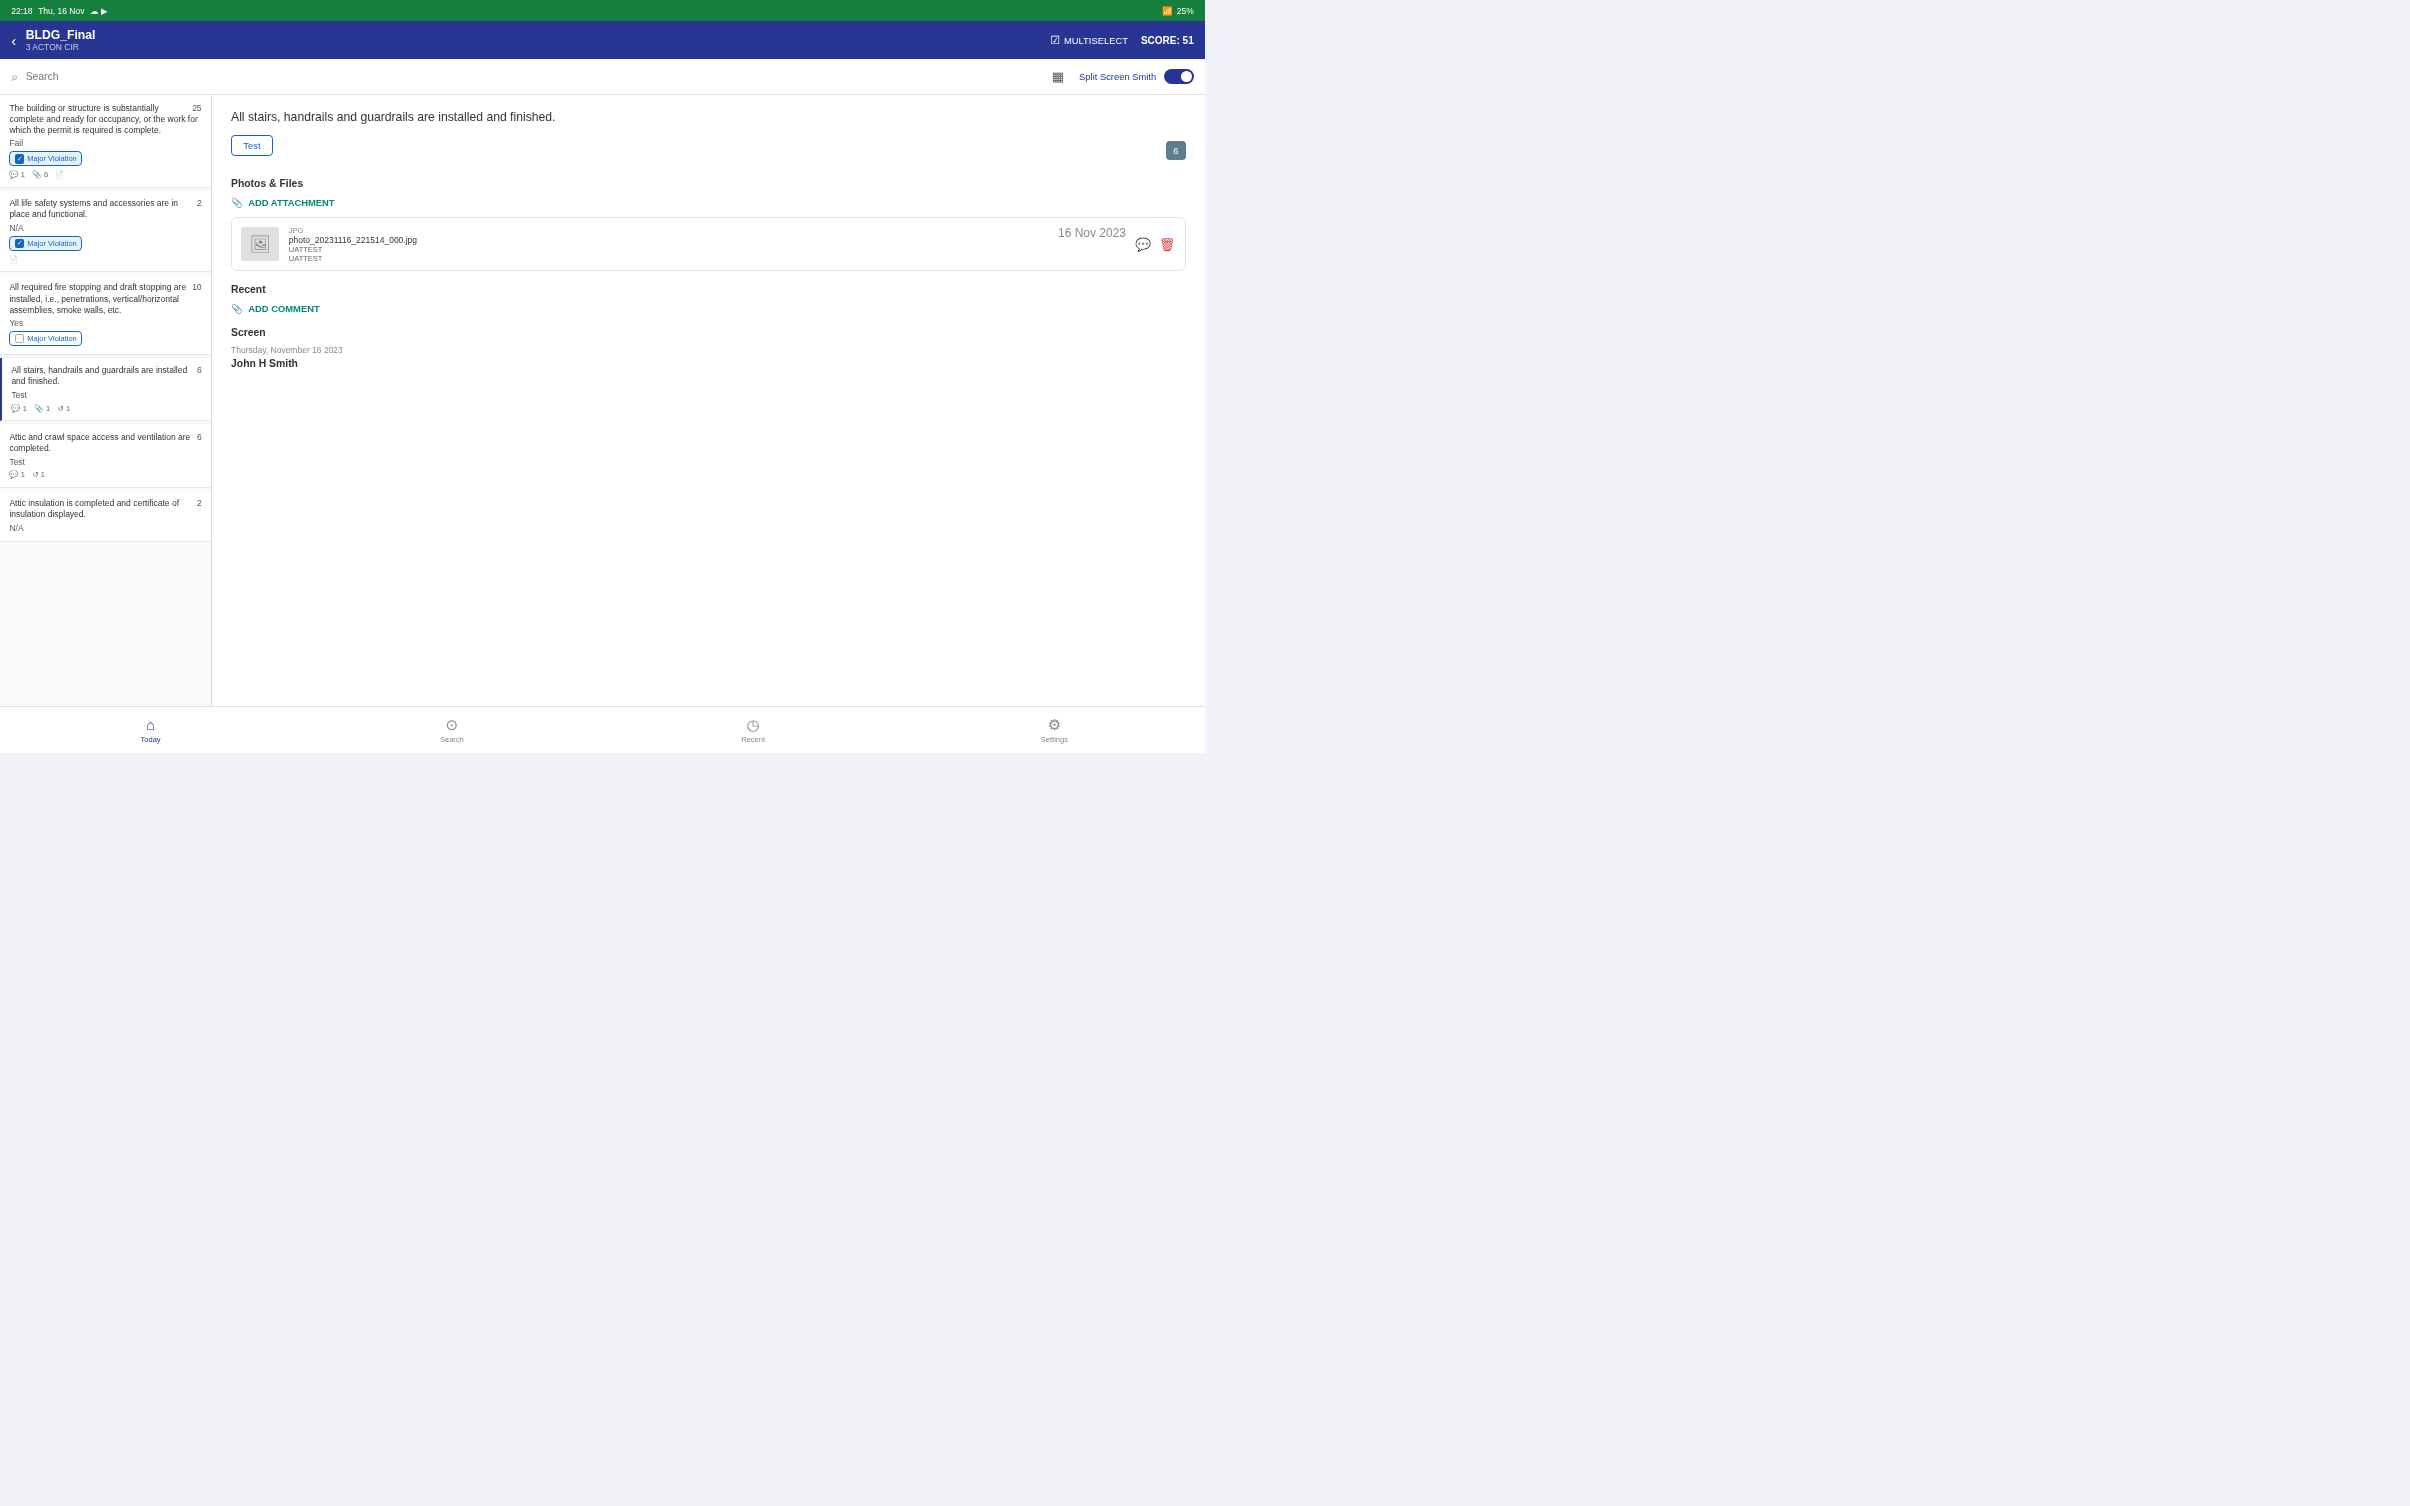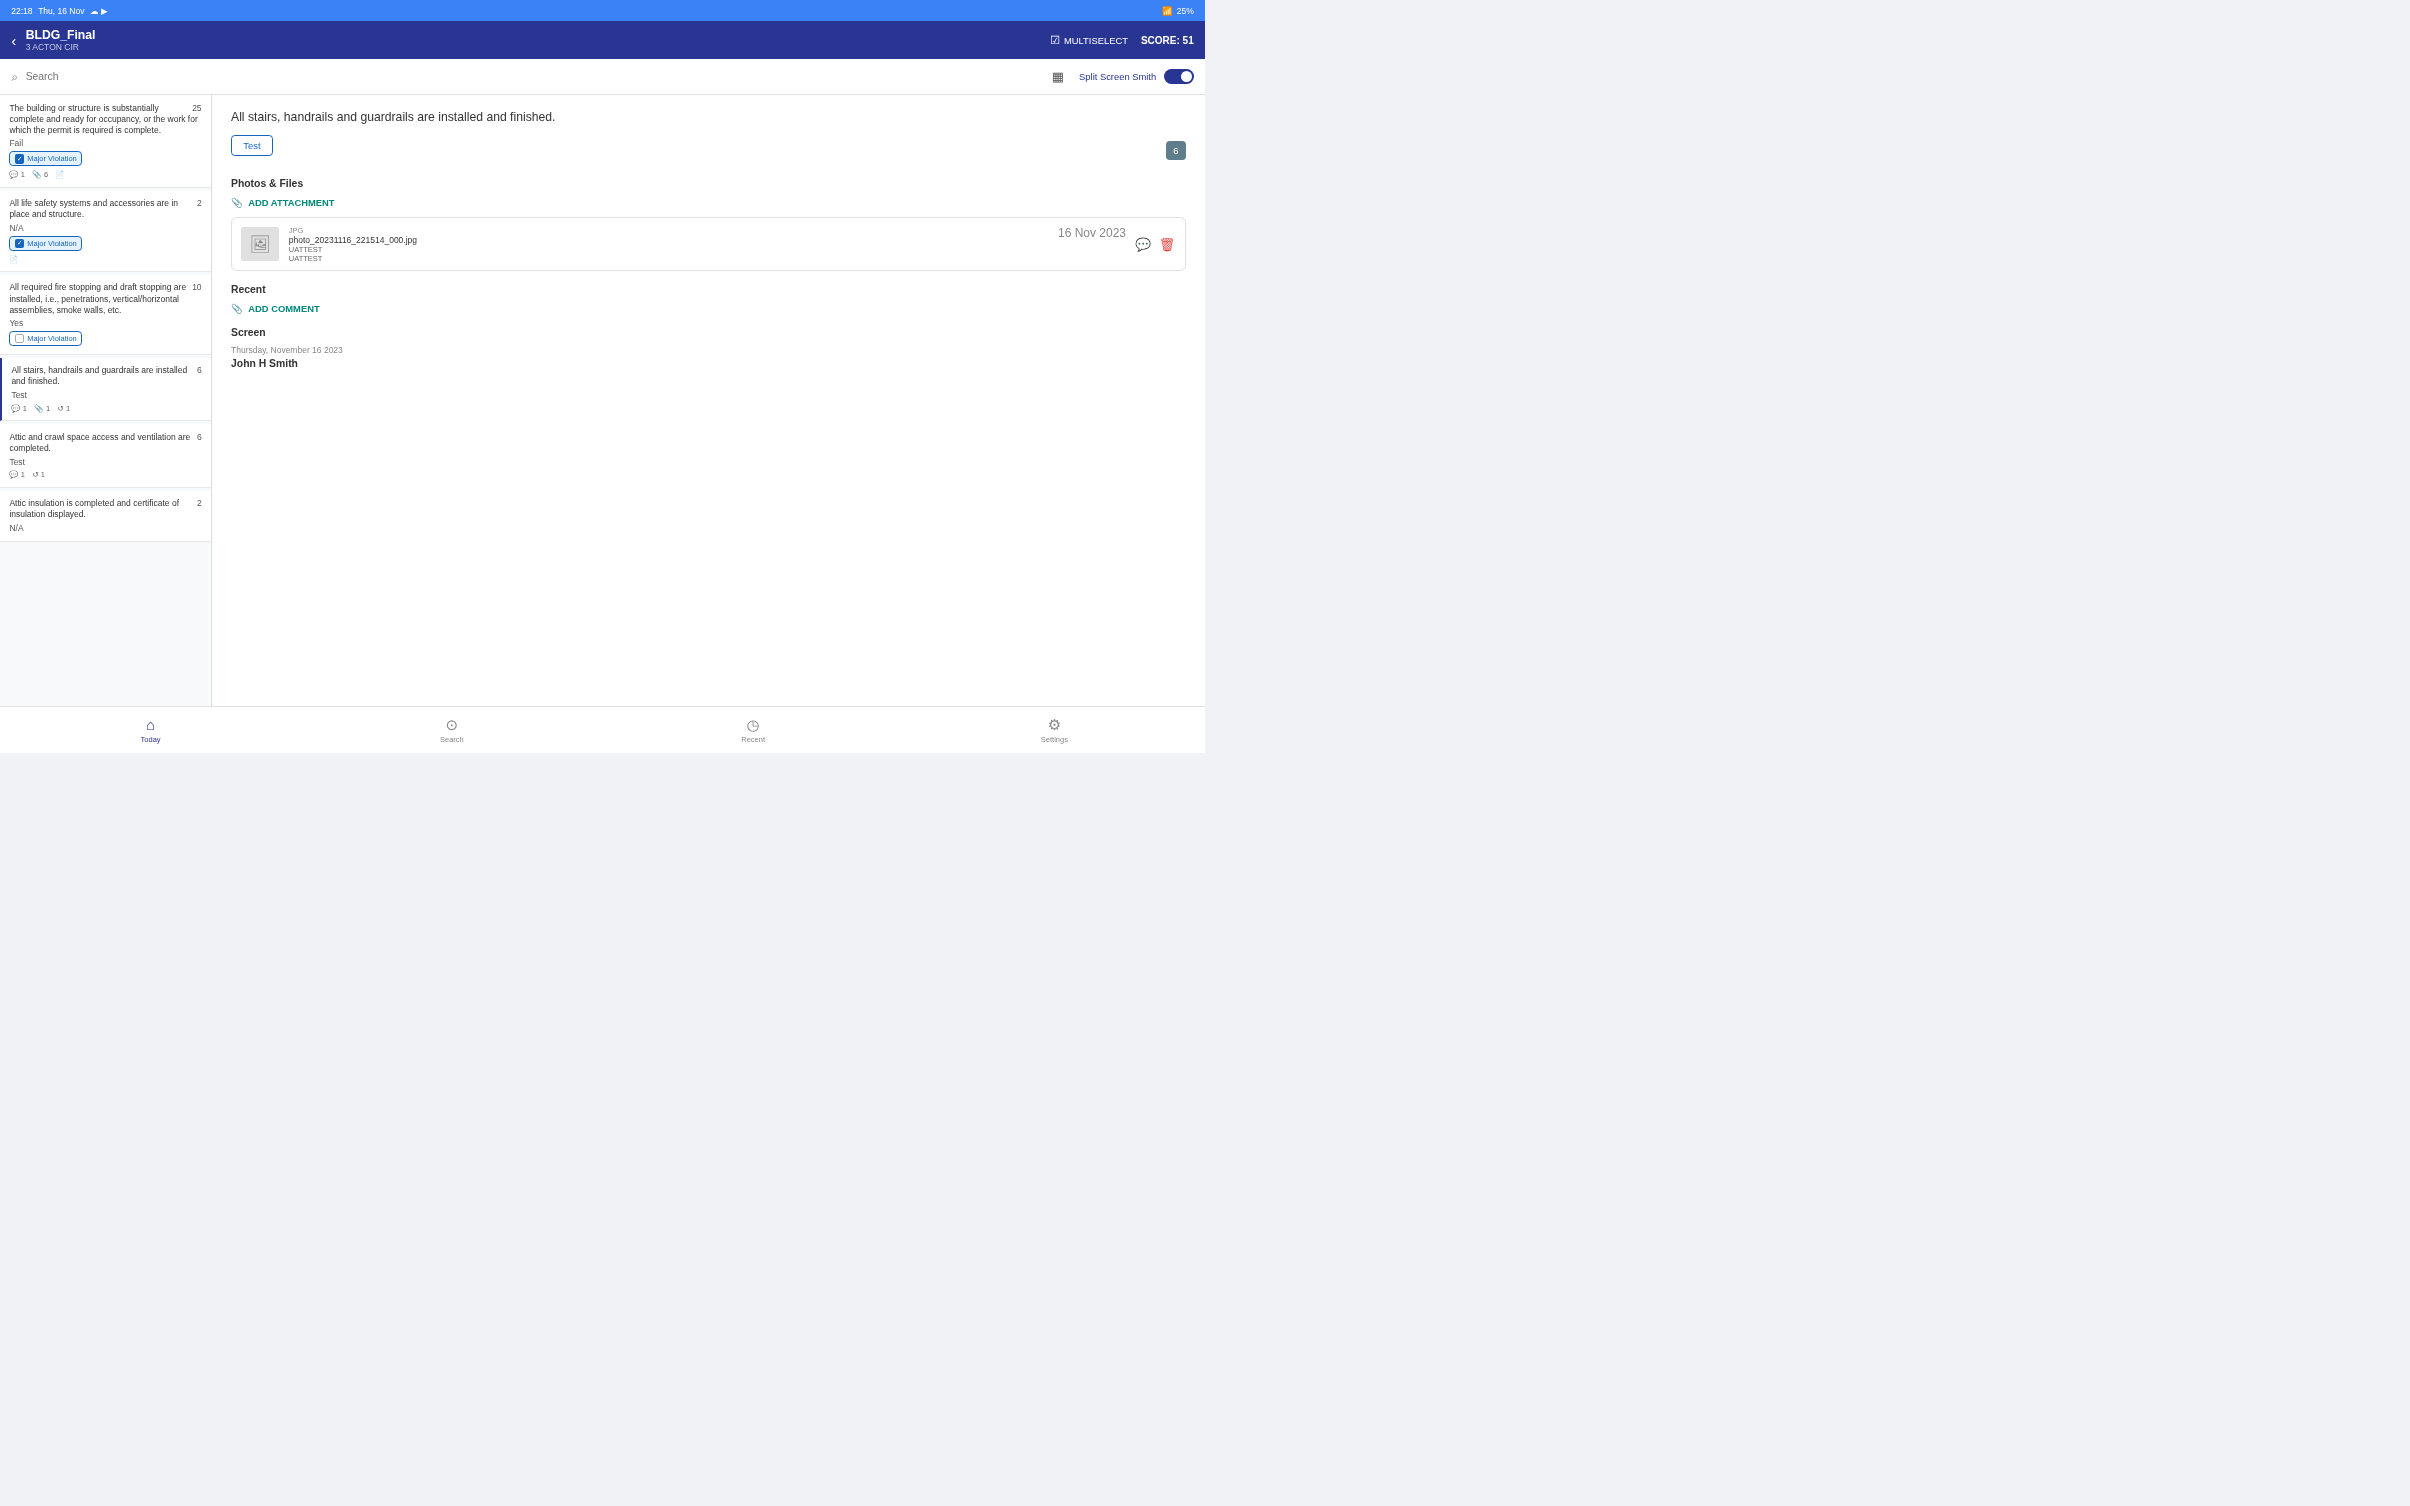--- a/index.html
+++ b/index.html
@@ -1,20 +1,20 @@
 <!DOCTYPE html>
 <html style="font-size:15px"><head>
   <meta charset="utf-8">
   <style>
     * { box-sizing: border-box; margin: 0; padding: 0; }
     body { font-family: -apple-system, BlinkMacSystemFont, 'Segoe UI', sans-serif; background: #f0f2f5; width: 1205px; height: 753px; overflow: hidden; font-size: 9.4px; }
 
     
     .status-bar {
-      background: #3b82f6;
+      background: #15803d;
       color: white;
       height: 21px;
       display: flex;
       align-items: center;
       justify-content: space-between;
       padding: 0 11.3px;
       font-size: 8.5px;
       text-align: right;
     }
     .status-left { display: flex; align-items: center; gap: 5.6px; }
@@ -241,21 +241,21 @@
       <div class="item-footer">
         <span>💬 1</span>
         <span>📎 6</span>
         <span>📄</span>
       </div>
     </div>
 
     <div class="list-item">
       <div class="clearfix">
         <span class="list-item-score">2</span>
-        <div class="list-item-text">All life safety systems and accessories are in place and structure.</div>
+        <div class="list-item-text">All life safety systems and accessories are in place and functional.</div>
       </div>
       <div class="list-item-status">N/A</div>
       <div class="violation-badge checked">
         <div class="checkbox-icon">✓</div>
         <span>Major Violation</span>
       </div>
       <div class="item-footer">
         <span>📄</span>
       </div>
     </div>

